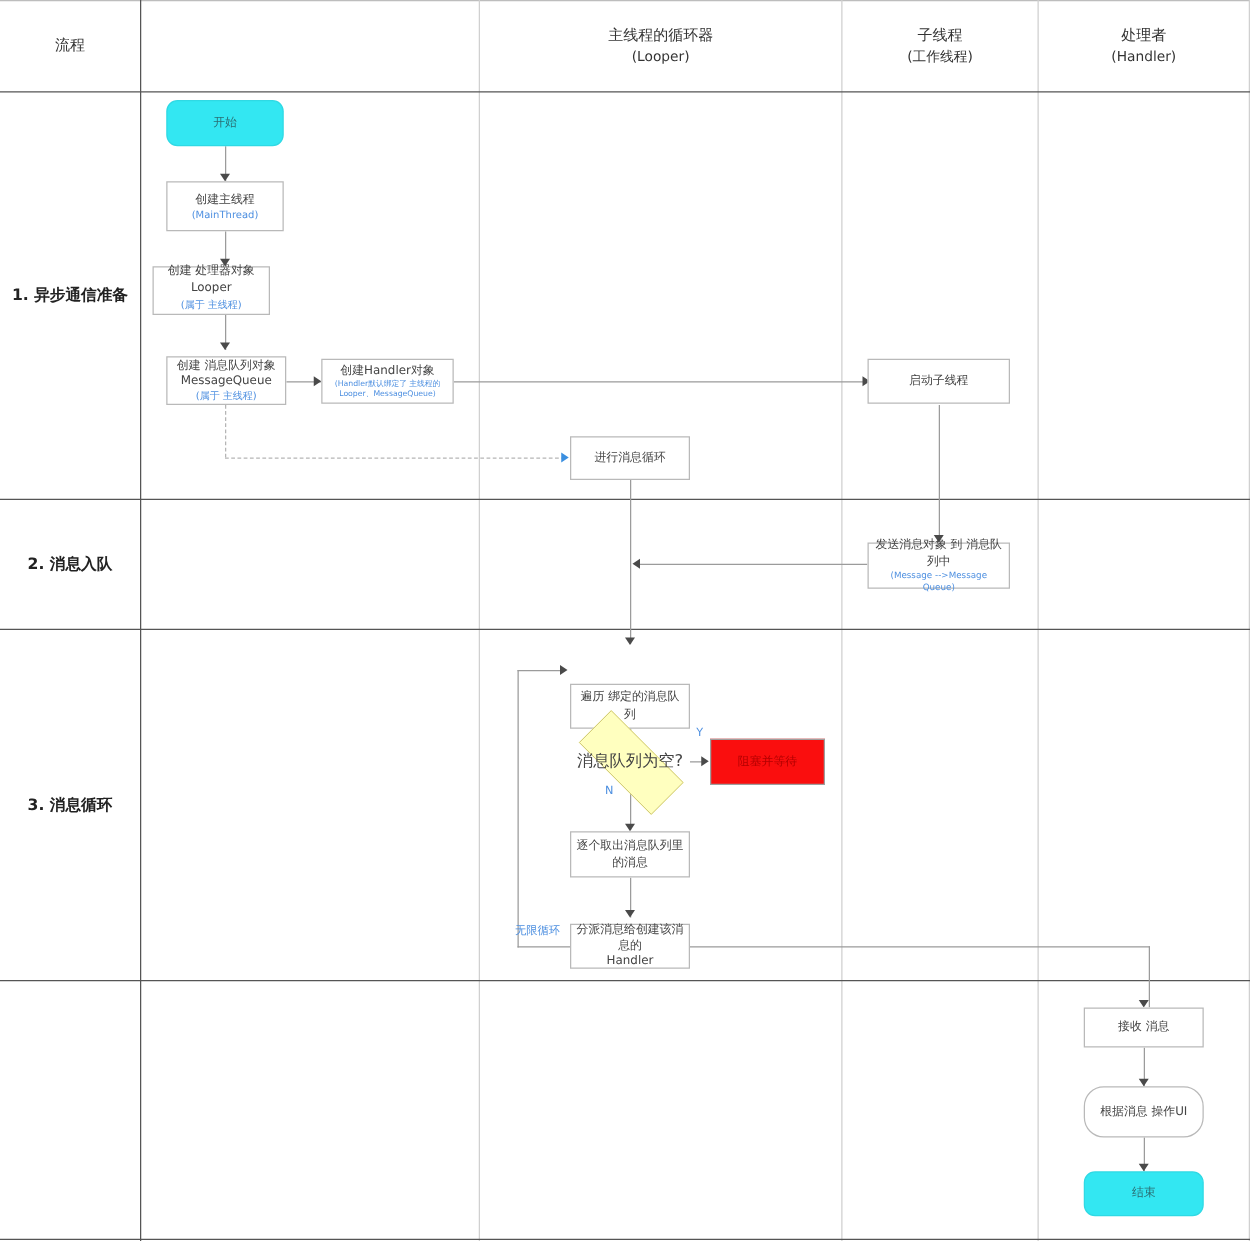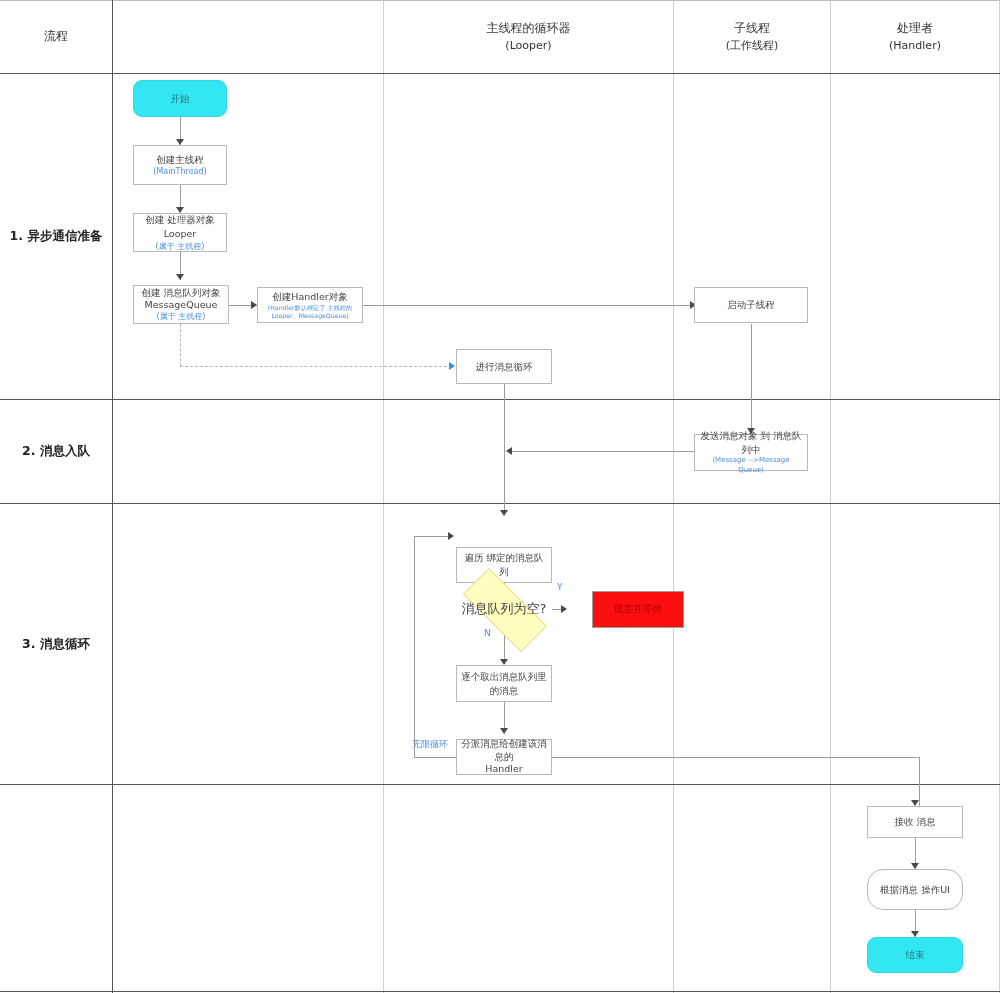--- a/index.html
+++ b/index.html
@@ -182,21 +182,21 @@
 
   <div class="node term" style="left:133px;top:80px;width:94px;height:37px;">
     <span>开始</span>
   </div>
 
   <div class="node" style="left:133px;top:145px;width:94px;height:40px;">
     <span>创建主线程</span>
     <span class="note">(MainThread)</span>
   </div>
 
-  <div class="node" style="left:133px;top:213px;width:94px;height:39px;">
+  <div class="node" style="left:122px;top:213px;width:94px;height:39px;justify-content:flex-end;">
     <span>创建 处理器对象Looper</span>
     <span class="note">(属于 主线程)</span>
   </div>
 
   <div class="node" style="left:133px;top:285px;width:96px;height:39px;line-height:1.3;">
     <span style="white-space:pre-line">创建 消息队列对象
 MessageQueue</span>
     <span class="note">(属于 主线程)</span>
   </div>
 
@@ -220,21 +220,21 @@
 
   <div class="node" style="left:456px;top:519px;width:96px;height:36px;margin-top:28px;">
     <span>遍历 绑定的消息队列</span>
   </div>
 
   <div class="diamond" style="left:447px;top:584px;width:114px;height:50px;">
     <span class="dshape"></span>
     <span class="dtxt">消息队列为空?</span>
   </div>
 
-  <div class="node alert" style="left:592px;top:591px;width:92px;height:37px;font-family:Liberation Mono, monospace;">
+  <div class="node alert" style="left:568px;top:591px;width:92px;height:37px;">
     <span>阻塞并等待</span>
   </div>
 
   <div class="node" style="left:456px;top:665px;width:96px;height:37px;">
     <span>逐个取出消息队列里的消息</span>
   </div>
 
   <div class="node" style="left:456px;top:739px;width:96px;height:36px;line-height:1.35;">
     <span style="white-space:pre-line">分派消息给创建该消息的
 Handler</span>

